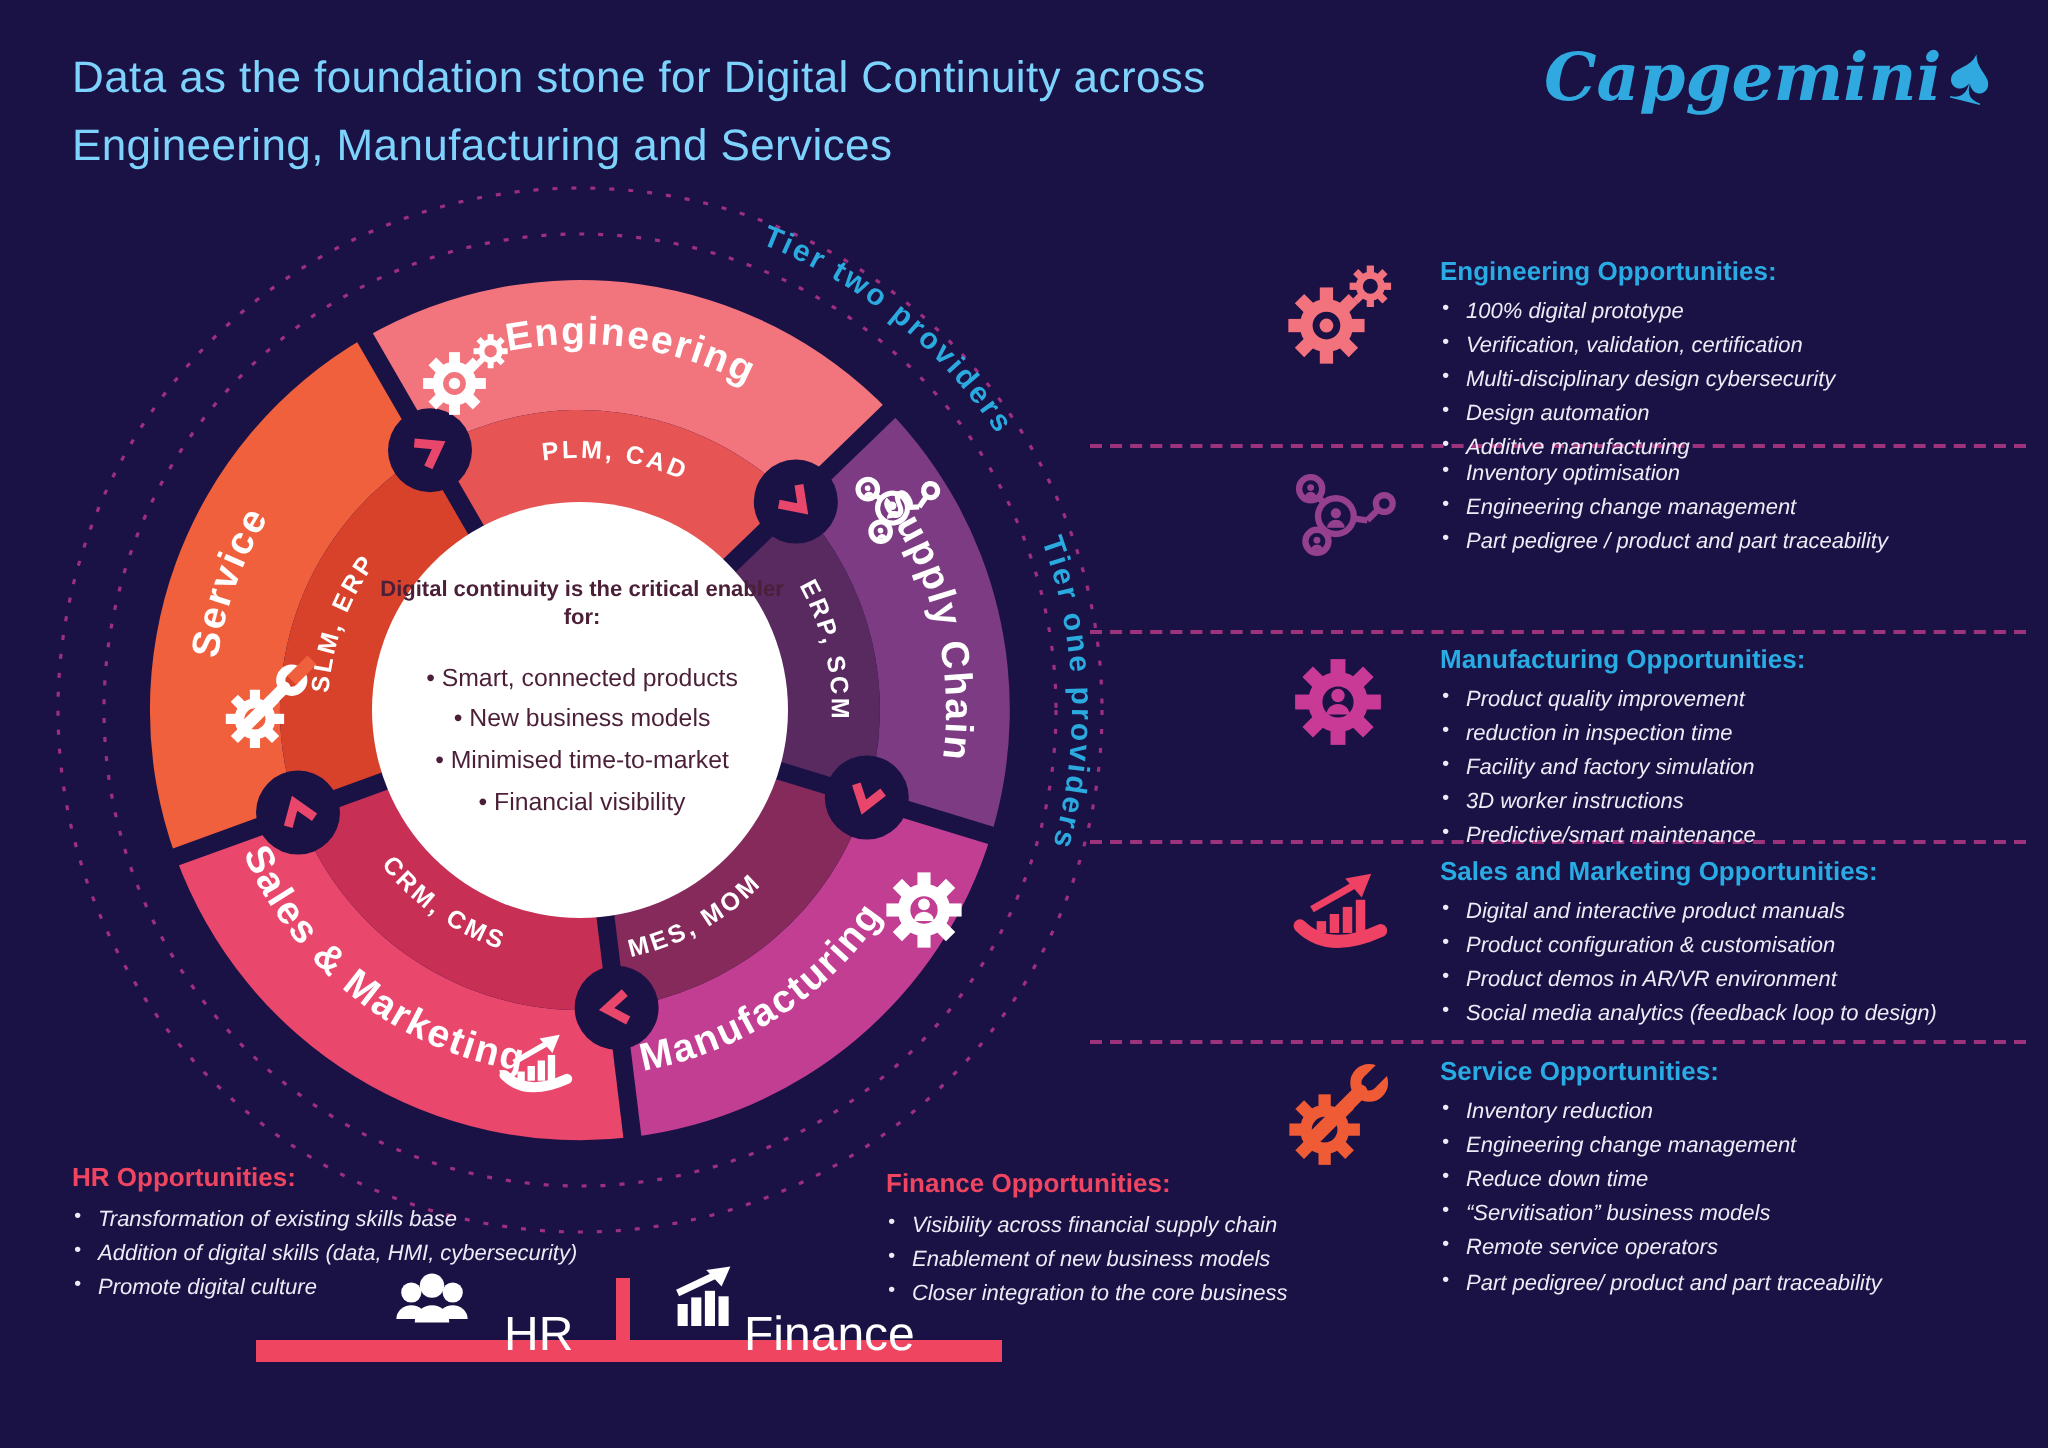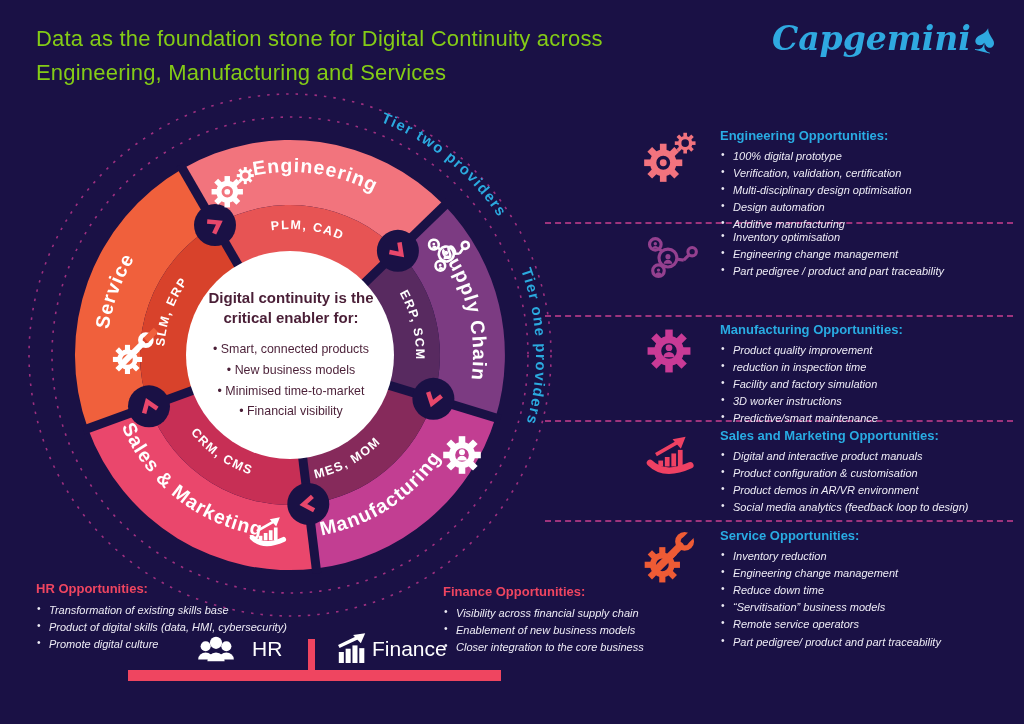--- a/index.html
+++ b/index.html
@@ -1,51 +1,51 @@
 <!DOCTYPE html>
 <html><head>
 <meta charset="utf-8">
 <style>
   html,body{margin:0;padding:0;background:#10093a;}
   .stage{position:relative;width:1024px;height:724px;background:#1A1145;overflow:hidden;
          font-family:"Liberation Sans",sans-serif;}
   
-  .title{position:absolute;left:36px;top:22px;width:670px;color:#84cc16;font-size:22px;
+  .title{position:absolute;left:36px;top:22px;width:670px;color:#7dd3fc;font-size:22px;
          font-weight:500;line-height:1.55;letter-spacing:.2px;}
   .logo{position:absolute;right:28px;top:18px;display:flex;align-items:center;color:#2FA9E0;}
   .logo .word{font-family:"DejaVu Serif",serif;font-style:italic;font-weight:600;font-size:33px;margin-left:28px;}
   .logo .spade{font-size:40px;line-height:1;transform:rotate(14deg);margin-left:4px;color:#2FA9E0;}
   
   .wheel{position:absolute;left:10px;top:75px;width:560px;height:560px;}
   text{font-family:"Liberation Sans",sans-serif;}
   .seg-label{font-size:19.5px;font-weight:600;fill:#fff;letter-spacing:1px;}
   .sub-label{font-size:12.5px;font-weight:700;fill:#fff;letter-spacing:1.5px;}
   .tier-label{font-size:15px;font-weight:600;fill:#2BAADF;letter-spacing:1.4px;}
   
   .center-box{position:absolute;left:185px;top:288px;width:212px;text-align:center;color:#4A1F37;}
-  .center-box h2{font-size:15px;margin:0 0 12px 0;line-height:1.3;}
+  .center-box h2{font-size:11px;margin:0 0 12px 0;line-height:1.3;}
   .center-list{list-style:none;margin:10px;padding:0;font-size:12.4px;line-height:1.68;}
   .center-list li::before{content:"•  ";}
   
   .opp{position:absolute;left:636px;width:404px;display:flex;align-items:flex-start;}
   .opp-icon{width:66px;height:66px;flex:none;}
   .opp-body{padding-left:18px;padding-top:4px;}
   .opp-title{font-size:13px;font-weight:700;color:#29ACE3;margin-bottom:6px;}
   .bullets{list-style:none;margin:0;padding:0;color:#EDEBF5;font-size:11px;line-height:1.42;font-style:italic;}
   .bullets li{position:relative;padding-left:13px;margin:1.5px 0;}
   .bullets li::before{content:"•";position:absolute;left:1px;top:-1px;font-size:10px;}
   .sep{position:absolute;left:545px;width:468px;border-top:2px dashed #C03C8C;opacity:.8;}
   
   .hrblock{position:absolute;left:36px;top:581px;width:260px;}
   .finblock{position:absolute;left:443px;top:584px;width:300px;}
   .pink-title{font-size:13px;font-weight:700;color:#EF4560;margin-bottom:7px;}
   .bar{position:absolute;left:128px;top:670px;width:373px;height:11px;background:#EF4560;}
   .stem{position:absolute;left:308px;top:639px;width:7px;height:31px;background:#EF4560;}
   .bottom-icon{position:absolute;width:48px;height:48px;color:#fff;}
-  .bottom-label{position:absolute;color:#fff;font-size:21px;}
+  .bottom-label{position:absolute;color:#fff;font-size:24px;margin-top:17px;}
 </style>
 </head>
 <body>
 
 <div class="stage">
 
   <div class="title">Data as the foundation stone for Digital Continuity across Engineering, Manufacturing and Services</div>
 
   <div class="logo">
     <span class="word">Capgemini</span>
@@ -259,21 +259,21 @@
 
   <div class="opp" style="top:124px">
     <svg class="opp-icon" viewBox="-32 -32 64 64" style="color:#F2737E">
         <use href="#ic-gears2" transform="scale(1.12)"></use>
       </svg>
     <div class="opp-body">
       <div class="opp-title">Engineering Opportunities:</div>
       <ul class="bullets">
           <li>100% digital prototype</li>
           <li>Verification, validation, certification</li>
-          <li>Multi-disciplinary design optimisation</li>
+          <li>Multi-disciplinary design cybersecurity</li>
           <li>Design automation</li>
           <li>Additive manufacturing</li>
         </ul>
     </div>
   </div>
   <div class="opp" style="top:224px">
     <svg class="opp-icon" viewBox="-32 -32 64 64" style="color:#94408F;--bgfill:#1A1145">
         <use href="#ic-network" transform="scale(1.02)"></use>
       </svg>
     <div class="opp-body">
@@ -327,21 +327,21 @@
           <li>Remote service operators</li>
           <li>Part pedigree/ product and part traceability</li>
         </ul>
     </div>
   </div>
 
   <div class="hrblock">
     <div class="pink-title">HR Opportunities:</div>
     <ul class="bullets">
         <li>Transformation of existing skills base</li>
-        <li>Product of digital skills (data, HMI, cybersecurity)</li>
+        <li>Addition of digital skills (data, HMI, cybersecurity)</li>
         <li>Promote digital culture</li>
       </ul>
   </div>
 
   <div class="finblock">
     <div class="pink-title">Finance Opportunities:</div>
     <ul class="bullets">
         <li>Visibility across financial supply chain</li>
         <li>Enablement of new business models</li>
         <li>Closer integration to the core business</li>

